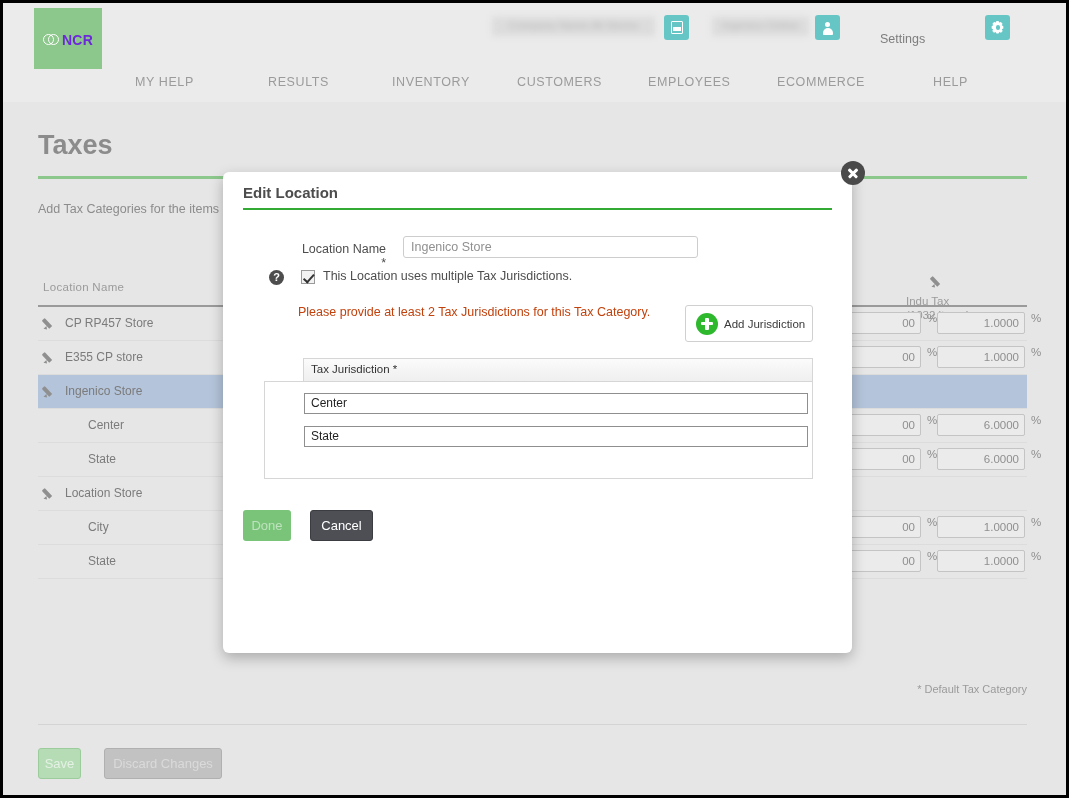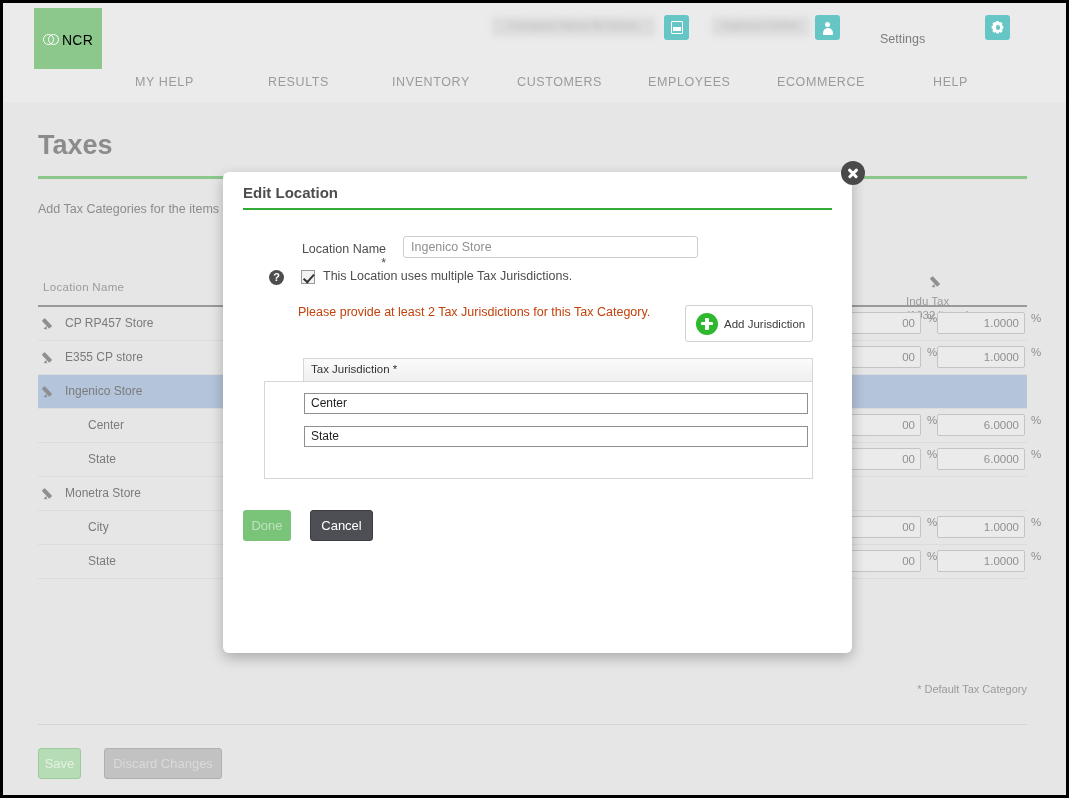--- a/index.html
+++ b/index.html
@@ -51,23 +51,23 @@
     position: absolute;
     top: 0;
     width: 11px; height: 11px;
     border: 1.6px solid #ffffff;
     border-radius: 50%;
     box-sizing: border-box;
   }
   .ncr-mark::before { left: 0; }
   .ncr-mark::after { left: 5px; }
   .ncr-text {
-    color: #000000;
+    color: #6d28d9;
     font-size: 14px;
-    font-weight: normal;
+    font-weight: bold;
     letter-spacing: 0.3px;
   }
 
   .hdr-redact {
     position: absolute;
     background: #dcdcdc;
     border-radius: 2px;
     filter: blur(3px);
   }
   .hdr-redact-text {
@@ -676,21 +676,21 @@
           <span class="pct-sign">%</span>
         </span>
         <span class="pct-cell" style="left:899px">
           <span class="pct-input">6.0000</span>
           <span class="pct-sign">%</span>
         </span>
       </div>
 
       <div class="tt-row">
         <span class="pencil rowpencil"></span>
-        <span class="rowlabel name-l1">Monetra Store</span>
+        <span class="rowlabel name-l1">Location Store</span>
       </div>
 
       <div class="tt-row">
         <span class="rowlabel name-l2">City</span>
         <span class="pct-cell" style="left:795px">
           <span class="pct-input">00</span>
           <span class="pct-sign">%</span>
         </span>
         <span class="pct-cell" style="left:899px">
           <span class="pct-input">1.0000</span>

